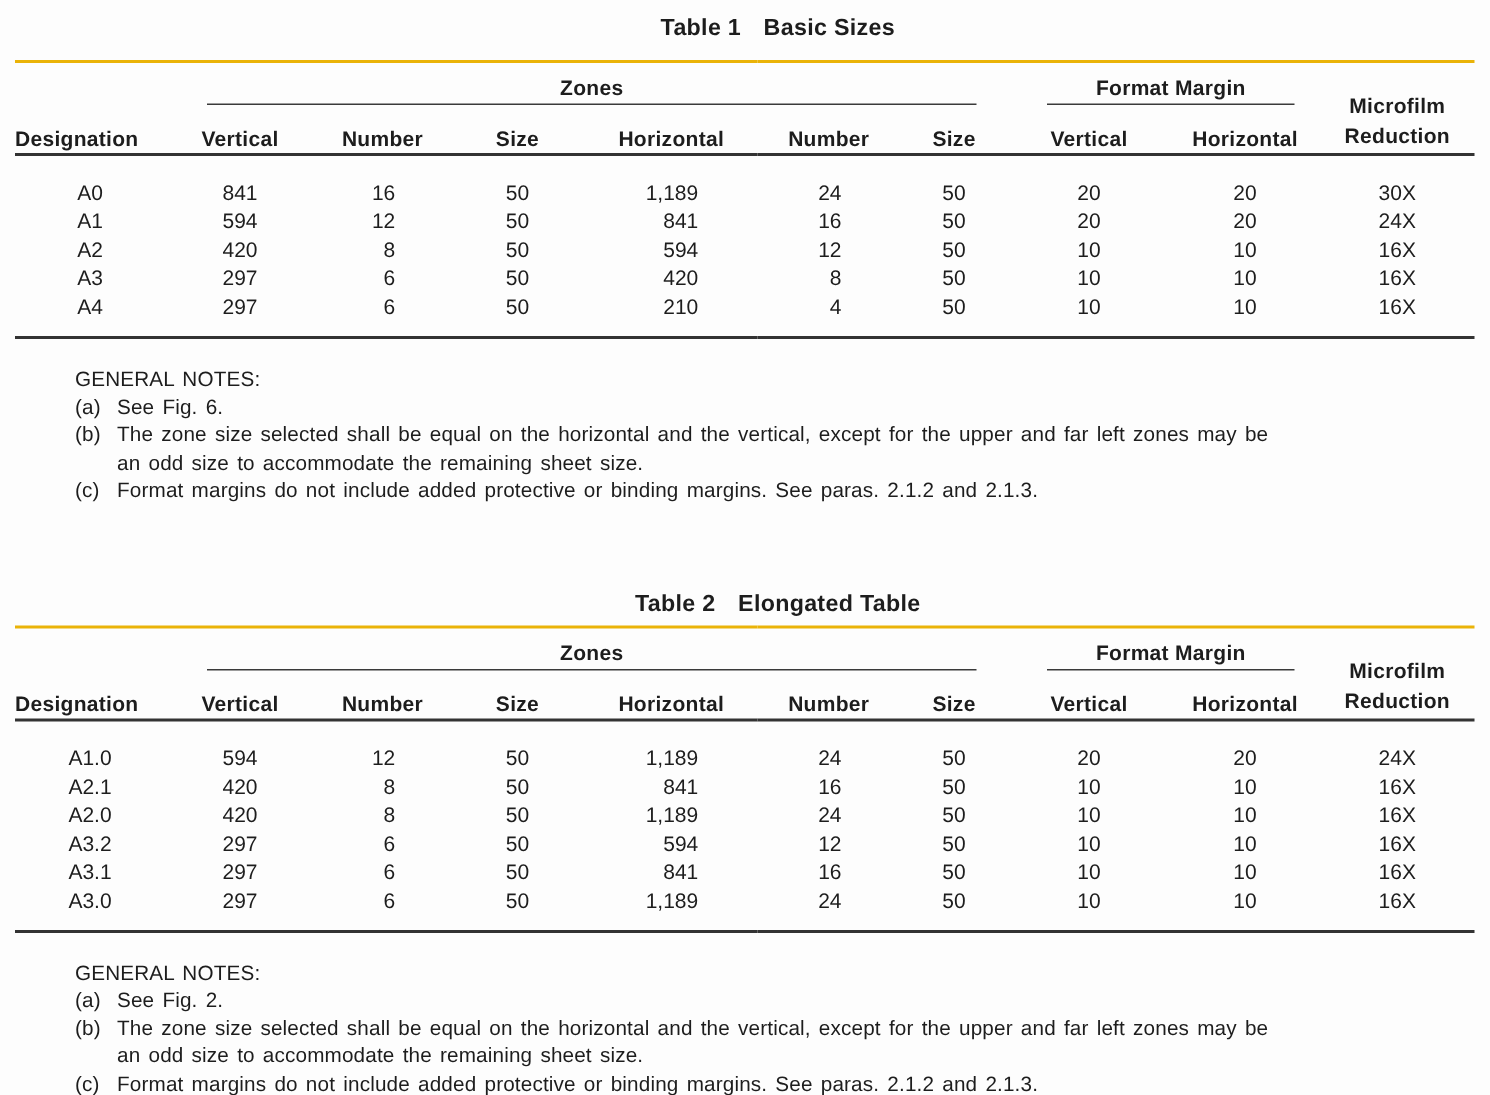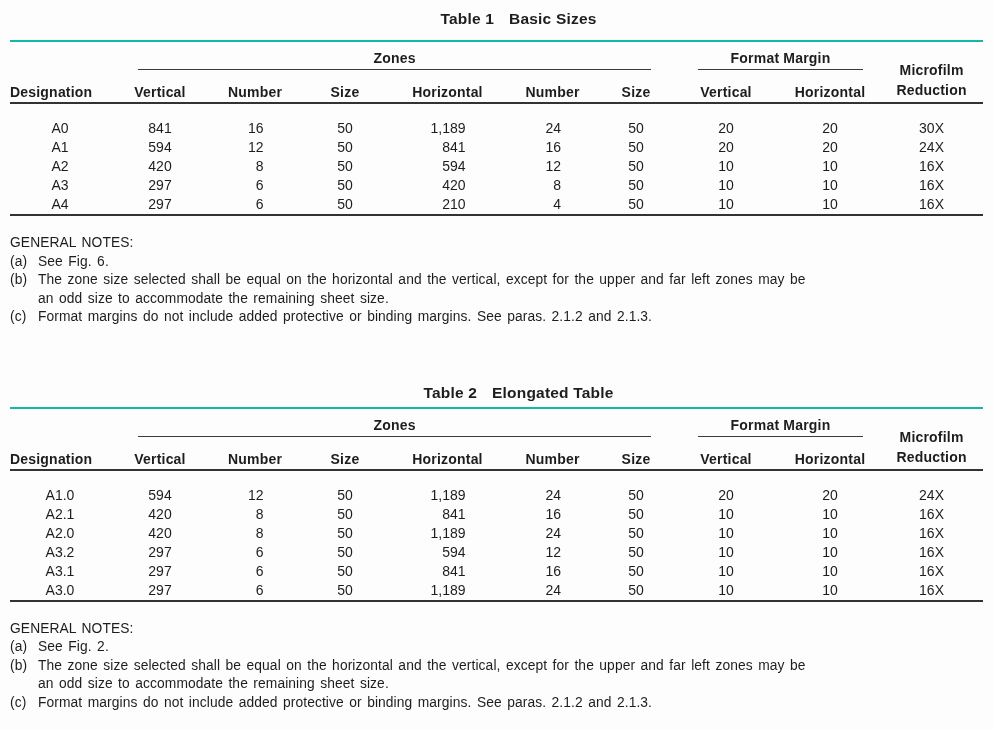--- a/index.html
+++ b/index.html
@@ -15,21 +15,21 @@
     text-align:center;font-weight:bold;font-size:15.5px;line-height:19px;
     letter-spacing:.2px;position:relative;left:22px;
   }
   .t-name{margin-left:15px;}
   .sec1 .tbl-title{padding-top:9px;}
   .sec2 .tbl-title{padding-top:56px;}
 
   
   table.sizes{
     width:973px;border-collapse:collapse;table-layout:fixed;
-    border-top:2px solid #14b8a6;border-bottom:2px solid #333;
+    border-top:2px solid #eab308;border-bottom:2px solid #333;
     margin-top:12px;
   }
   .sec2 table.sizes{margin-top:5px;}
   col.c0{width:100px}col.c1{width:100px}col.c2{width:90px}col.c3{width:90px}
   col.c4{width:115px}col.c5{width:95px}col.c6{width:72px}col.c7{width:108px}
   col.c8{width:100px}col.c9{width:103px}
 
   th,td{padding:0;font-size:14px;}
   .spanner-row th{height:28px;vertical-align:bottom;font-weight:bold;}
   .span-label{
@@ -45,27 +45,27 @@
   }
   .cols-row th.th-left{text-align:left;}
   th.microfilm{
     vertical-align:bottom;padding-bottom:2px;border-bottom:2px solid #333;
     font-weight:bold;text-align:center;letter-spacing:.2px;
   }
   .mf-line{display:block;line-height:20px;}
 
   tbody td{height:19px;line-height:19px;text-align:center;}
   tbody tr.row-first td{padding-top:15px;}
-  tbody tr.row-last td{padding-bottom:0;}
+  tbody tr.row-last td{padding-bottom:10px;}
   .num{display:inline-block;text-align:right;}
   .w-sm{width:17px;}
   .w-lg{width:36px;}
 
   
-  .notes{margin-top:18px;font-size:13.8px;line-height:18.5px;word-spacing:1.5px;letter-spacing:.1px;}
+  .notes{margin-top:18px;font-size:13.8px;line-height:18.5px;word-spacing:1.5px;letter-spacing:.1px;margin-left:40px;}
   .note-item{display:flex;}
   .note-label{flex:0 0 28px;}
   .note-body{flex:1;}
   .note-line{display:block;}
 </style>
 </head>
 <body>
 
 <div class="page">
 

